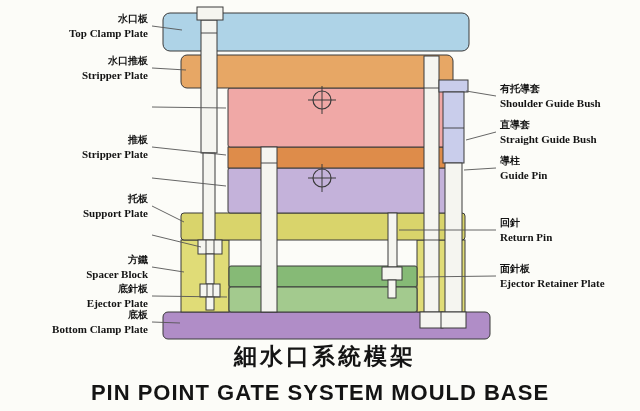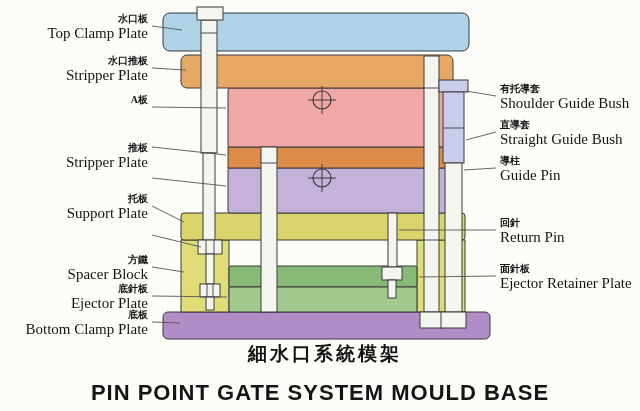--- a/index.html
+++ b/index.html
@@ -14,27 +14,27 @@
   svg.diagram { position:absolute; top:0; left:0; }
 
   .shape  { stroke:#3a3a3a; stroke-width:1; }
   .seg    { stroke:#3a3a3a; stroke-width:0.9; }
   .cross circle { fill:none; stroke:#3a3a3a; stroke-width:1.2; }
   .cross line   { stroke:#3a3a3a; stroke-width:1; }
   .leaders line { stroke:#555; stroke-width:0.9; }
 
   .label { position:absolute; line-height:14px; white-space:nowrap; }
   .label .zh { font-size:10px; font-weight:bold; }
-  .label .en { font-size:15px; font-weight:normal; }
+  .label .en { font-size:11px; font-weight:bold; }
   .label.left  { left:0;  width:148px; text-align:right; }
   .label.right { left:500px; width:142px; text-align:left; }
 
   .title-zh {
     position:absolute; top:341px; left:150px; width:350px;
-    text-align:center; font-size:19px; font-weight:bold; letter-spacing:3px;
+    text-align:center; font-size:23px; font-weight:bold; letter-spacing:3px;
   }
   .title-en {
     position:absolute; top:367px; left:0; width:640px;
     text-align:center; font-size:22px; font-weight:bold; letter-spacing:1px;
     font-family:"Liberation Sans","DejaVu Sans",sans-serif;
     margin-top:13px;
   }
 </style>
 </head>
 <body>
@@ -128,23 +128,22 @@
 
   <div class="label left" style="top:12px">
     <div class="zh">水口板</div>
     <div class="en">Top Clamp Plate</div>
   </div>
   <div class="label left" style="top:54px">
     <div class="zh">水口推板</div>
     <div class="en">Stripper Plate</div>
   </div>
   <div class="label left" style="top:93px">
-    <div class="zh">A板</div>
   </div>
-  <div class="label left" style="top:141px">
+  <div class="label left" style="top:133px">
     <div class="zh">推板</div>
     <div class="en">Stripper Plate</div>
   </div>
   <div class="label left" style="top:192px">
     <div class="zh">托板</div>
     <div class="en">Support Plate</div>
   </div>
   <div class="label left" style="top:253px">
     <div class="zh">方鐵</div>
     <div class="en">Spacer Block</div>

